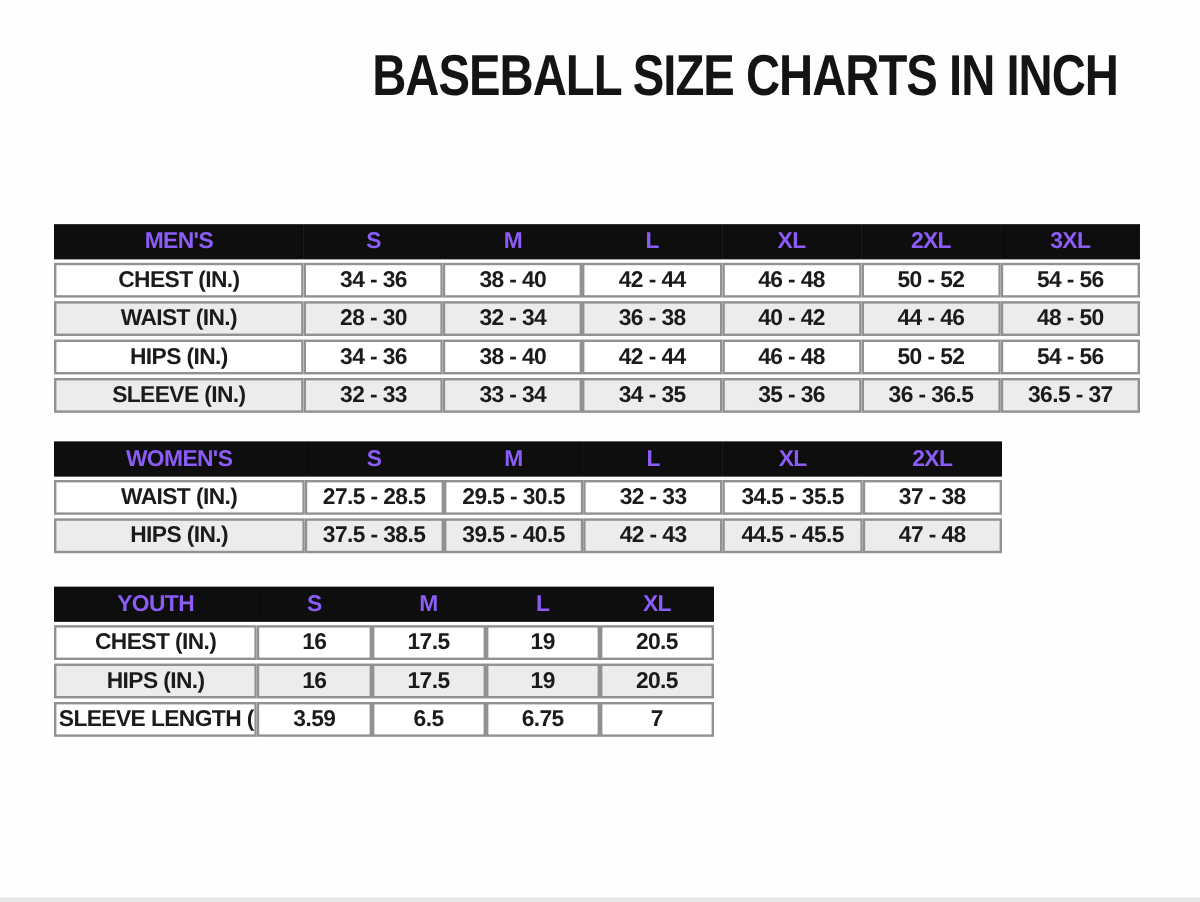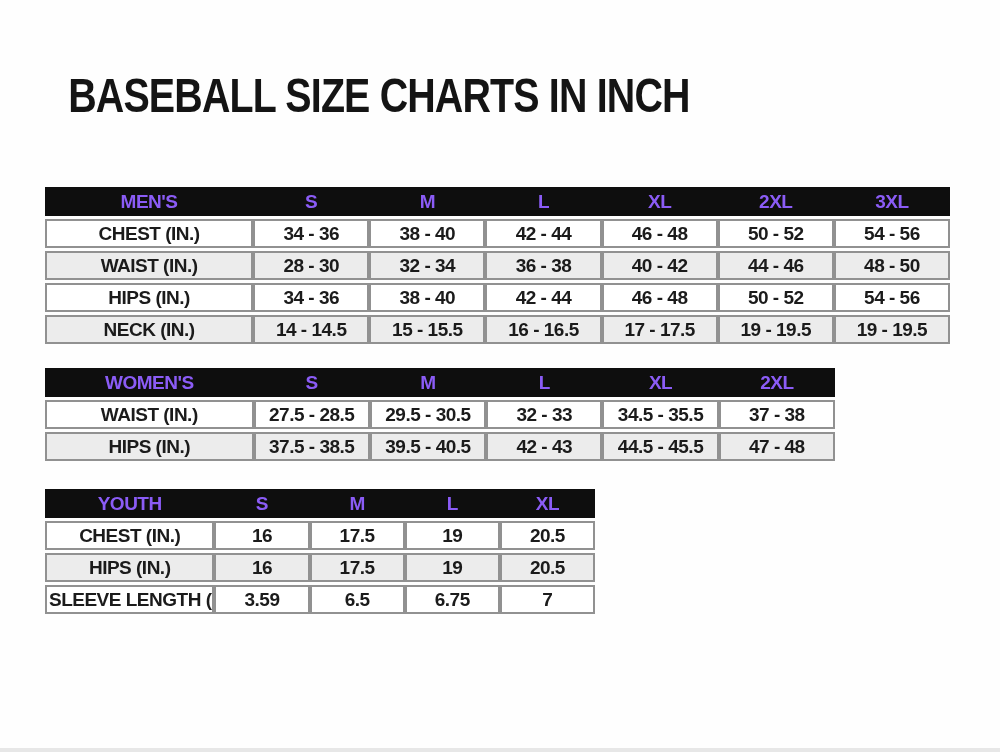--- a/index.html
+++ b/index.html
@@ -6,23 +6,23 @@
   html, body { margin: 0; padding: 0; background: #ffffff; }
   .page {
     position: relative;
     width: 1000px;
     height: 752px;
     background: #fefefe;
     font-family: "Liberation Sans", sans-serif;
     overflow: hidden;
   }
   .title-wrap {
-    padding-top: 68px;
+    padding-top: 36px;
     height: 118px;
-    text-align: left;
+    text-align: right;
   }
   .page-title {
     margin: 0;
     display: inline-block;
     font-size: 48px;
     font-weight: 700;
     color: #141414;
     white-space: nowrap;
     letter-spacing: -1px;
     transform: scaleX(0.82);
@@ -120,27 +120,27 @@
           <tr>
             <td>HIPS (IN.)</td>
             <td>34 - 36</td>
             <td>38 - 40</td>
             <td>42 - 44</td>
             <td>46 - 48</td>
             <td>50 - 52</td>
             <td>54 - 56</td>
           </tr>
           <tr>
-            <td>NECK (IN.)</td>
-            <td>14 - 14.5</td>
-            <td>15 - 15.5</td>
-            <td>16 - 16.5</td>
-            <td>17 - 17.5</td>
-            <td>19 - 19.5</td>
-            <td>19 - 19.5</td>
+            <td>SLEEVE (IN.)</td>
+            <td>32 - 33</td>
+            <td>33 - 34</td>
+            <td>34 - 35</td>
+            <td>35 - 36</td>
+            <td>36 - 36.5</td>
+            <td>36.5 - 37</td>
           </tr>
         </tbody>
       </table>
   </section>
 
   <section class="chart-section sec-womens">
     <table class="size-table t-womens">
         <thead>
           <tr>
             <th>WOMEN'S</th>

